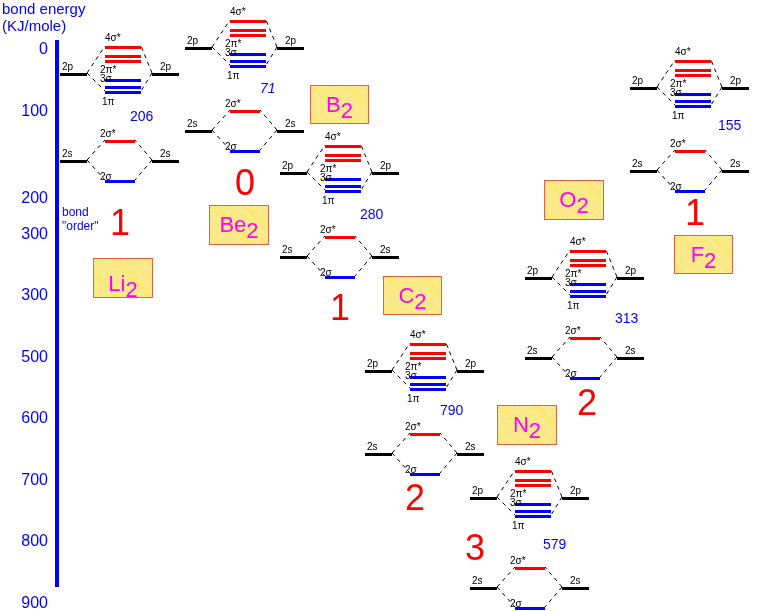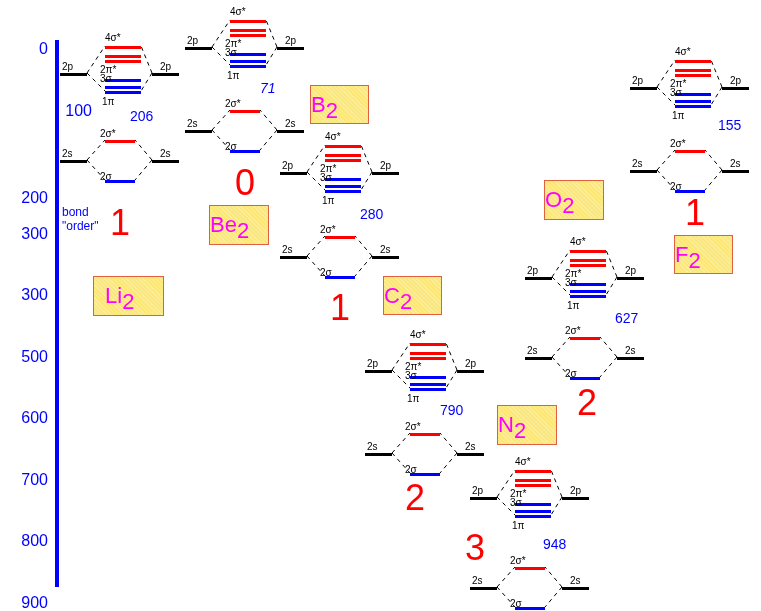--- a/index.html
+++ b/index.html
@@ -5,32 +5,36 @@
   html,body{margin:0;padding:0;background:#fff;}
   #stage{position:relative;width:761px;height:611px;overflow:hidden;background:#fff;font-family:"Liberation Sans",sans-serif;}
   .axis-title{position:absolute;left:2px;top:0;color:#0000ff;font-size:15px;line-height:17px;}
   .axis-line{position:absolute;left:55px;top:40px;width:4px;height:547px;background:#0000ff;}
   .tick{position:absolute;color:#0000ff;font-size:16px;width:48px;text-align:right;left:0;}
   .bond-label{position:absolute;left:62px;top:205px;color:#0000ff;font-size:12px;line-height:14px;}
   .lbl{position:absolute;font-size:10px;color:#000;line-height:10px;white-space:nowrap;}
   .lvl{position:absolute;height:3px;}
   .bond-num{position:absolute;color:#0000ff;font-size:14px;}
   .order{position:absolute;color:#ff0000;font-size:36px;line-height:36px;}
-  .mol-box{position:absolute;border:1px solid #e06040;background:#fbe77a;background-image:repeating-linear-gradient(45deg,rgba(255,255,255,0.25) 0 1px,transparent 1px 3px);color:#ff00ff;font-size:22px;text-align:left;}
+  .mol-box{position:absolute;border:1px solid #e06040;background:#fbe77a;background-image:repeating-linear-gradient(45deg,rgba(255,255,255,0.25) 0 1px,transparent 1px 3px);color:#ff00ff;font-size:22px;text-align:center;}
   .mol-box sub{font-size:22px;vertical-align:-6px;}
   svg.lines{position:absolute;left:0;top:0;}
 </style>
 </head>
 <body>
 
 <div id="stage">
+  <div class="axis-title">
+    <div>bond energy</div>
+    <div>(KJ/mole)</div>
+  </div>
   <div class="axis-line"></div>
   <div id="ticks">
       <div class="tick" style="top: 40px;">0</div>
-      <div class="tick" style="top: 101.5px; margin-left: 44px;">100</div>
+      <div class="tick" style="top: 101.5px;">100</div>
       <div class="tick" style="top: 163px; margin-top: 26px;">200</div>
       <div class="tick" style="top: 224.5px;">300</div>
       <div class="tick" style="top: 286px;">300</div>
       <div class="tick" style="top: 347.5px;">500</div>
       <div class="tick" style="top: 409px;">600</div>
       <div class="tick" style="top: 470.5px;">700</div>
       <div class="tick" style="top: 532px;">800</div>
       <div class="tick" style="top: 593.5px;">900</div>
     </div>
   <div class="bond-label">
@@ -113,21 +117,21 @@
       <div class="lvl" style="left: 60px; top: 160px; width: 27px; background: rgb(0, 0, 0);"></div>
       <div class="lbl" style="left: 62px; top: 149px;">2s</div>
       <div class="lvl" style="left: 152px; top: 160px; width: 27px; background: rgb(0, 0, 0);"></div>
       <div class="lbl" style="left: 160px; top: 149px;">2s</div>
       <div class="lvl" style="left: 105px; top: 140px; width: 30px; background: rgb(255, 0, 0);"></div>
       <div class="lbl" style="left: 100px; top: 129px;">2σ*</div>
       <div class="lvl" style="left: 105px; top: 180px; width: 30px; background: rgb(0, 0, 255);"></div>
       <div class="lbl" style="left: 100px; top: 172px;">2σ</div>
       <div class="bond-num" style="left: 130px; top: 108px;">206</div>
       <div class="order" style="left: 110px; top: 205px;">1</div>
-      <div class="mol-box" style="left: 93px; top: 276px; width: 58px; height: 38px; line-height: 38px; padding-left: 11px;"><span>Li</span><sub>2</sub></div>
+      <div class="mol-box" style="left: 93px; top: 258px; width: 58px; height: 38px; line-height: 50px;"><span>Li</span><sub>2</sub></div>
       <div class="lvl" style="left: 185px; top: 47px; width: 27px; background: rgb(0, 0, 0);"></div>
       <div class="lbl" style="left: 187px; top: 36px;">2p</div>
       <div class="lvl" style="left: 277px; top: 47px; width: 27px; background: rgb(0, 0, 0);"></div>
       <div class="lbl" style="left: 285px; top: 36px;">2p</div>
       <div class="lvl" style="left: 230px; top: 20px; width: 36px; background: rgb(255, 0, 0);"></div>
       <div class="lbl" style="left: 230px; top: 7px;">4σ*</div>
       <div class="lvl" style="left: 230px; top: 29px; width: 36px; background: rgb(255, 0, 0);"></div>
       <div class="lvl" style="left: 230px; top: 34px; width: 36px; background: rgb(255, 0, 0);"></div>
       <div class="lbl" style="left: 225px; top: 39px;">2π*</div>
       <div class="lvl" style="left: 230px; top: 53px; width: 36px; background: rgb(0, 0, 255);"></div>
@@ -211,21 +215,21 @@
       <div class="lvl" style="left: 515px; top: 515px; width: 36px; background: rgb(0, 0, 255);"></div>
       <div class="lbl" style="left: 512px; top: 521px;">1π</div>
       <div class="lvl" style="left: 470px; top: 587px; width: 27px; background: rgb(0, 0, 0);"></div>
       <div class="lbl" style="left: 472px; top: 576px;">2s</div>
       <div class="lvl" style="left: 562px; top: 587px; width: 27px; background: rgb(0, 0, 0);"></div>
       <div class="lbl" style="left: 570px; top: 576px;">2s</div>
       <div class="lvl" style="left: 515px; top: 567px; width: 30px; background: rgb(255, 0, 0);"></div>
       <div class="lbl" style="left: 510px; top: 556px;">2σ*</div>
       <div class="lvl" style="left: 515px; top: 607px; width: 30px; background: rgb(0, 0, 255);"></div>
       <div class="lbl" style="left: 510px; top: 599px;">2σ</div>
-      <div class="bond-num" style="left: 543px; top: 536px;">948</div>
+      <div class="bond-num" style="left: 543px; top: 536px;">579</div>
       <div class="order" style="left: 465px; top: 530px;">3</div>
       <div class="mol-box" style="left: 497px; top: 405px; width: 58px; height: 38px; line-height: 38px;"><span>N</span><sub>2</sub></div>
       <div class="lvl" style="left: 525px; top: 277px; width: 27px; background: rgb(0, 0, 0);"></div>
       <div class="lbl" style="left: 527px; top: 266px;">2p</div>
       <div class="lvl" style="left: 617px; top: 277px; width: 27px; background: rgb(0, 0, 0);"></div>
       <div class="lbl" style="left: 625px; top: 266px;">2p</div>
       <div class="lvl" style="left: 570px; top: 250px; width: 36px; background: rgb(255, 0, 0);"></div>
       <div class="lbl" style="left: 570px; top: 237px;">4σ*</div>
       <div class="lvl" style="left: 570px; top: 259px; width: 36px; background: rgb(255, 0, 0);"></div>
       <div class="lvl" style="left: 570px; top: 264px; width: 36px; background: rgb(255, 0, 0);"></div>
@@ -236,21 +240,21 @@
       <div class="lvl" style="left: 570px; top: 295px; width: 36px; background: rgb(0, 0, 255);"></div>
       <div class="lbl" style="left: 567px; top: 301px;">1π</div>
       <div class="lvl" style="left: 525px; top: 357px; width: 27px; background: rgb(0, 0, 0);"></div>
       <div class="lbl" style="left: 527px; top: 346px;">2s</div>
       <div class="lvl" style="left: 617px; top: 357px; width: 27px; background: rgb(0, 0, 0);"></div>
       <div class="lbl" style="left: 625px; top: 346px;">2s</div>
       <div class="lvl" style="left: 570px; top: 337px; width: 30px; background: rgb(255, 0, 0);"></div>
       <div class="lbl" style="left: 565px; top: 326px;">2σ*</div>
       <div class="lvl" style="left: 570px; top: 377px; width: 30px; background: rgb(0, 0, 255);"></div>
       <div class="lbl" style="left: 565px; top: 369px;">2σ</div>
-      <div class="bond-num" style="left: 615px; top: 310px;">627</div>
+      <div class="bond-num" style="left: 615px; top: 310px;">313</div>
       <div class="order" style="left: 577px; top: 385px;">2</div>
       <div class="mol-box" style="left: 544px; top: 180px; width: 58px; height: 38px; line-height: 38px;"><span>O</span><sub>2</sub></div>
       <div class="lvl" style="left: 630px; top: 87px; width: 27px; background: rgb(0, 0, 0);"></div>
       <div class="lbl" style="left: 632px; top: 76px;">2p</div>
       <div class="lvl" style="left: 722px; top: 87px; width: 27px; background: rgb(0, 0, 0);"></div>
       <div class="lbl" style="left: 730px; top: 76px;">2p</div>
       <div class="lvl" style="left: 675px; top: 60px; width: 36px; background: rgb(255, 0, 0);"></div>
       <div class="lbl" style="left: 675px; top: 47px;">4σ*</div>
       <div class="lvl" style="left: 675px; top: 69px; width: 36px; background: rgb(255, 0, 0);"></div>
       <div class="lvl" style="left: 675px; top: 74px; width: 36px; background: rgb(255, 0, 0);"></div>

